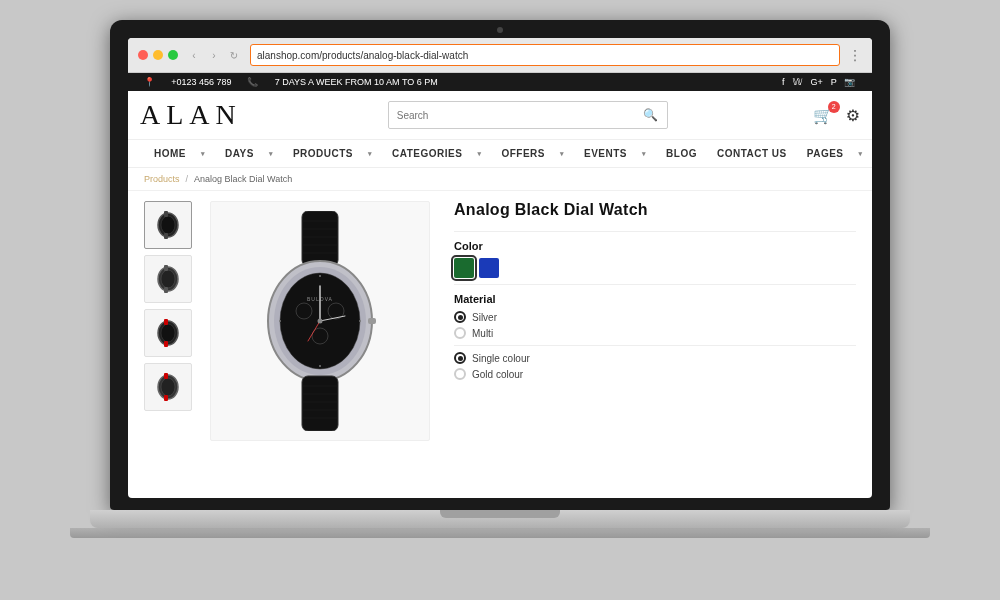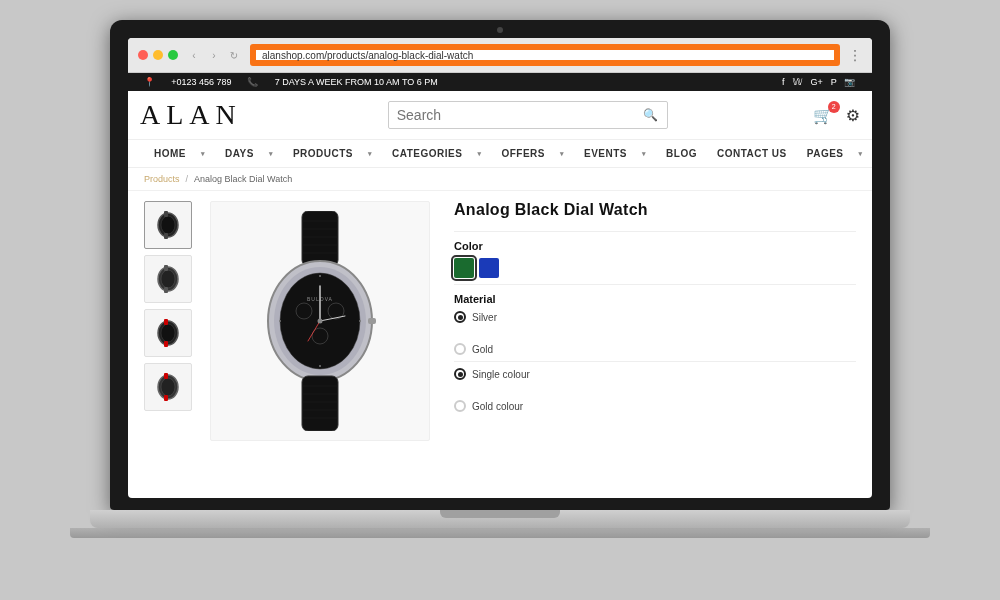--- a/index.html
+++ b/index.html
@@ -109,21 +109,21 @@
       align-items: center;
       justify-content: center;
       color: #999;
       font-size: 10px;
       cursor: pointer;
     }
     .address-bar {
       flex: 1;
       height: 22px;
       background: #fff;
-      border: 6px solid #f97316;
+      border: 1px solid #f97316;
       border-radius: 3px;
       padding: 0 6px;
       font-size: 10px;
       color: #333;
       display: flex;
       align-items: center;
     }
     .browser-menu {
       color: #777;
       font-size: 14px;
@@ -165,21 +165,21 @@
       align-items: center;
       border: 1px solid #ccc;
       border-radius: 2px;
       height: 28px;
       padding: 0 8px;
     }
     .search-bar input {
       border: none;
       outline: none;
       flex: 1;
-      font-size: 14px;
+      font-size: 10px;
       color: #888;
     }
     .search-bar .search-icon { color: #555; font-size: 12px; }
     .header-icons { display: flex; gap: 12px; align-items: center; }
     .header-icon {
       position: relative;
       cursor: pointer;
       font-size: 16px;
       color: #333;
     }
@@ -304,21 +304,21 @@
       margin-bottom: 4px;
     }
     .color-swatch {
       width: 20px;
       height: 20px;
       border-radius: 2px;
       cursor: pointer;
     }
     .color-swatch.selected { outline: 2px solid #333; outline-offset: 1px; }
 
-    .radio-group { display: flex; flex-direction: column; gap: 20px; margin-bottom: 4px; }
+    .radio-group { display: flex; flex-direction: column; gap: 4px; margin-bottom: 4px; }
     .radio-option {
       display: flex;
       align-items: center;
       gap: 6px;
       font-size: 10px;
       color: #444;
       cursor: pointer;
     }
     .radio-dot {
       width: 12px;
@@ -544,21 +544,21 @@
           <div class="divider"></div>
 
           <div class="option-label">Material</div>
           <div class="radio-group">
             <div class="radio-option">
               <div class="radio-dot selected"></div>
               <span>Silver</span>
             </div>
             <div class="radio-option">
               <div class="radio-dot"></div>
-              <span>Gold</span>
+              <span>Multi</span>
             </div>
           </div>
 
           <div class="divider"></div>
 
           <div class="radio-group">
             <div class="radio-option">
               <div class="radio-dot selected"></div>
               <span>Single colour</span>
             </div>

